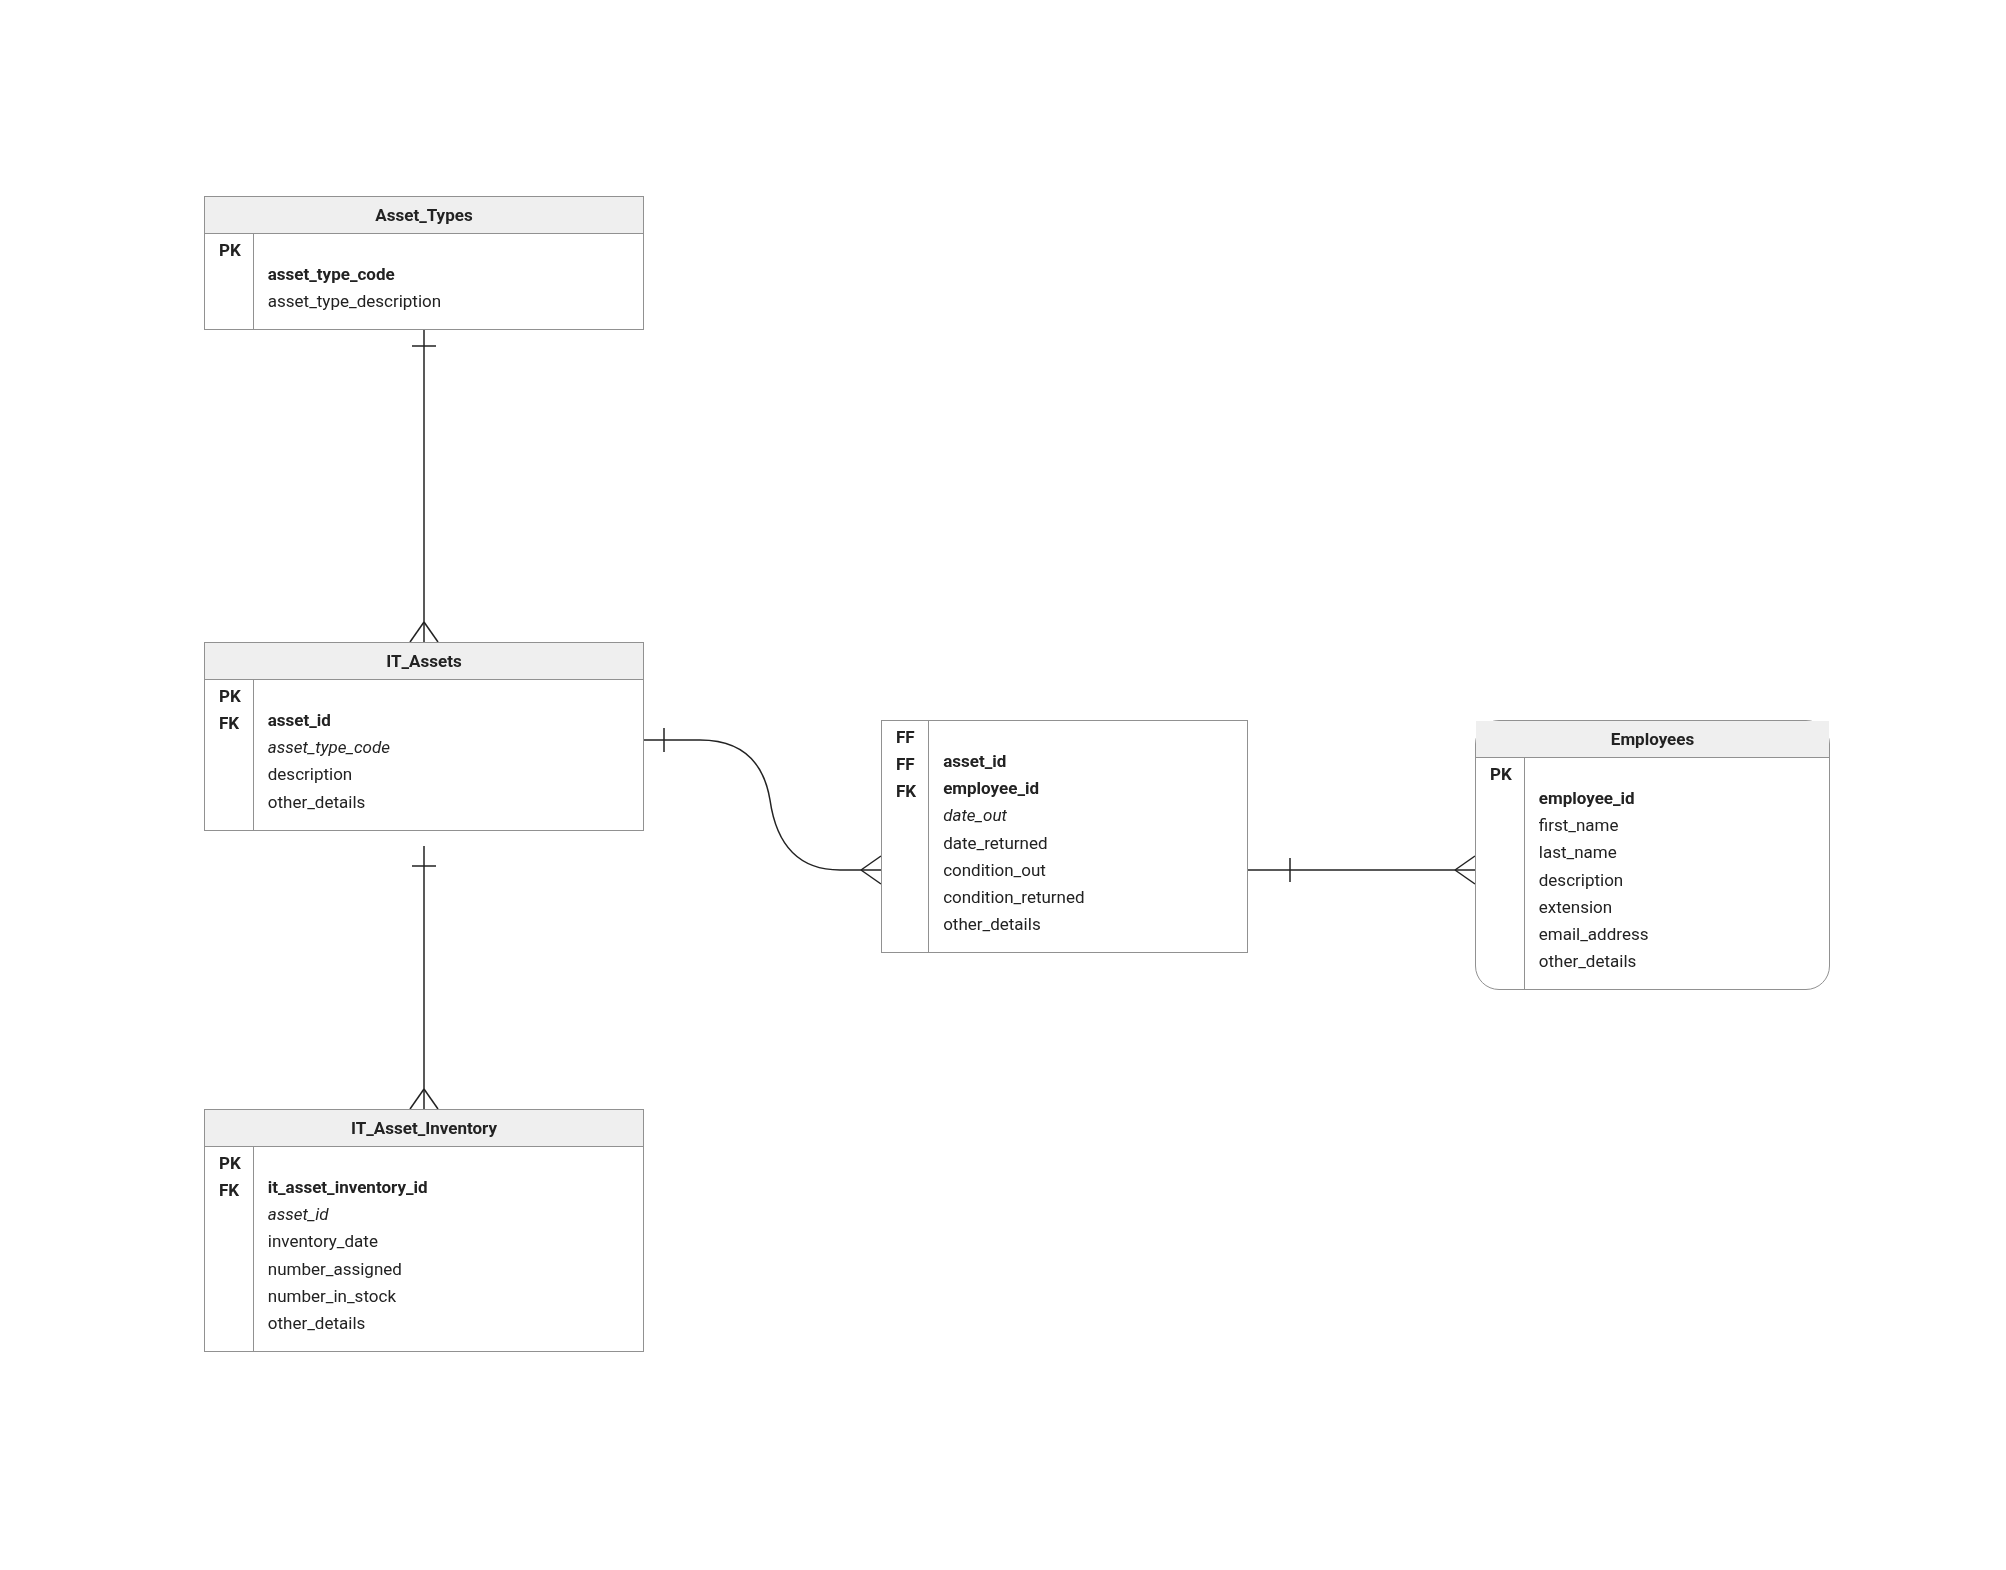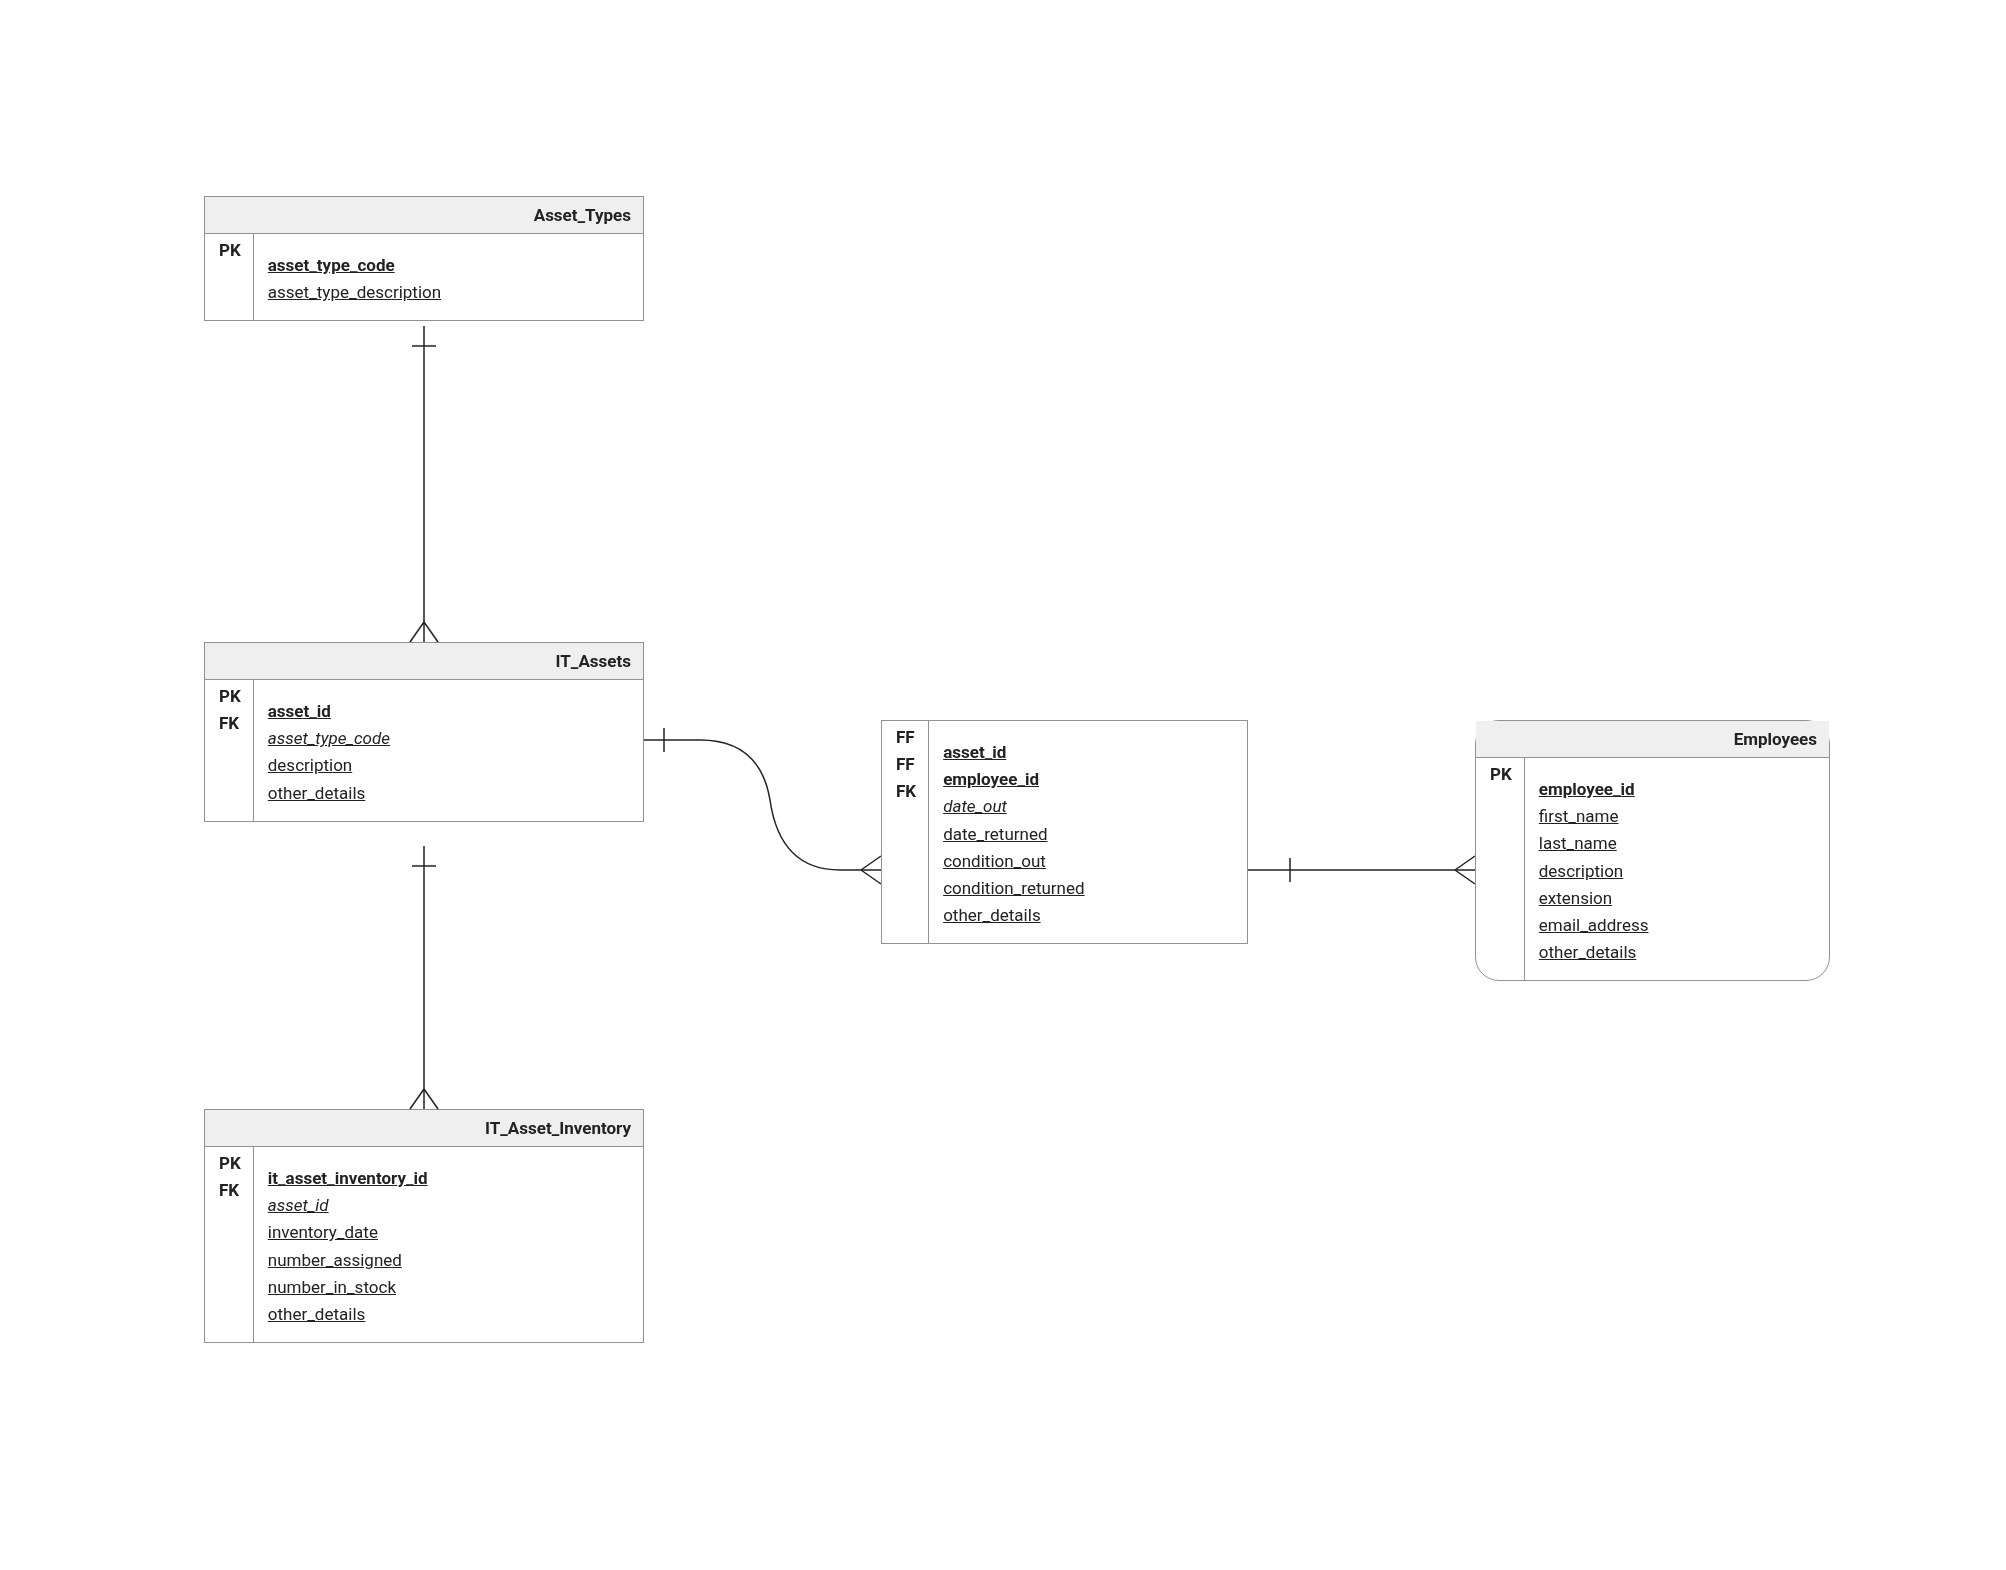--- a/index.html
+++ b/index.html
@@ -15,43 +15,42 @@
     width: 2006px;
     height: 1570px;
   }
   .entity {
     position: absolute;
     border: 1.5px solid #919191;
     background: #ffffff;
     box-sizing: border-box;
   }
   .entity-title {
-    text-align: right;
+    text-align: center;
     font-weight: 700;
     padding: 8px 12px;
     border-bottom: 1.5px solid #919191;
     background: #efefef;
   }
   .entity-body {
     display: flex;
     flex-direction: row;
   }
   .keycol {
     border-right: 1.5px solid #919191;
     padding: 3px 12px 14px 14px;
     min-width: 40px;
     line-height: 1.6;
     box-sizing: border-box;
   }
   .attrcol {
-    padding: 18px 20px 14px 14px;
+    padding: 27px 20px 14px 14px;
     line-height: 1.6;
     box-sizing: border-box;
     flex: 1;
-    text-decoration: underline;
   }
   .bold { font-weight: 700; }
   .italic { font-style: italic; }
   svg.connectors {
     position: absolute;
     left: 0; top: 0;
     width: 2006px;
     height: 1570px;
     pointer-events: none;
   }

